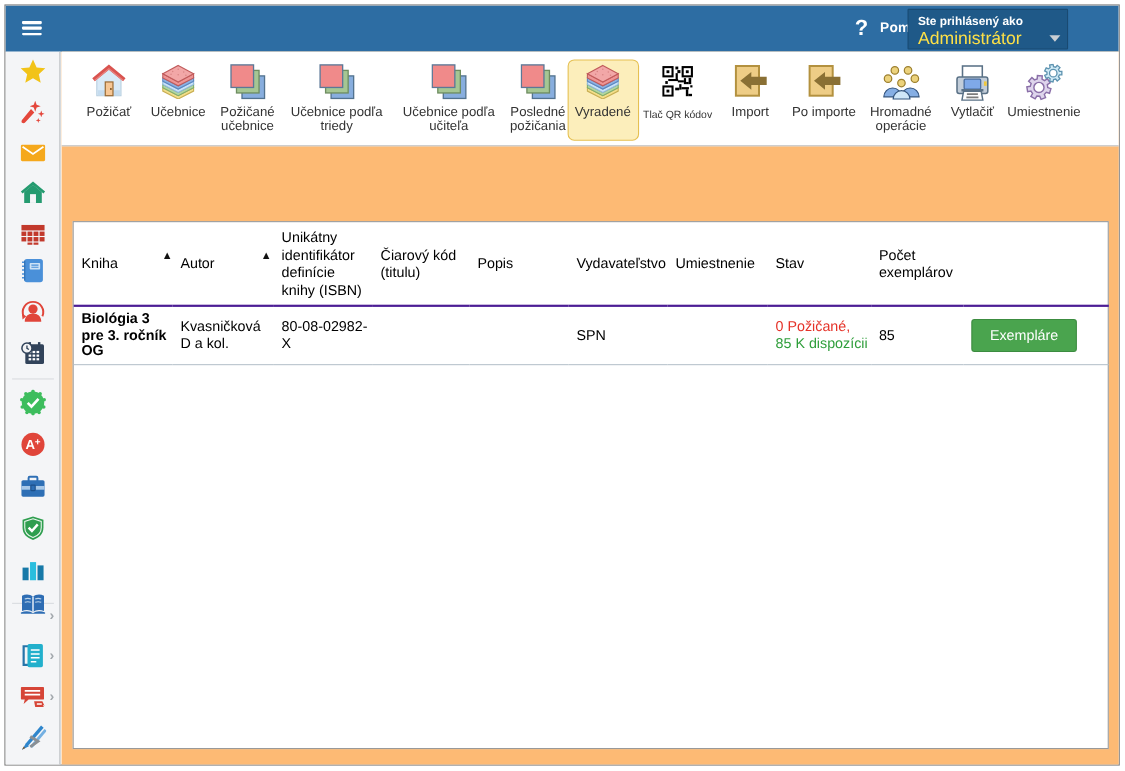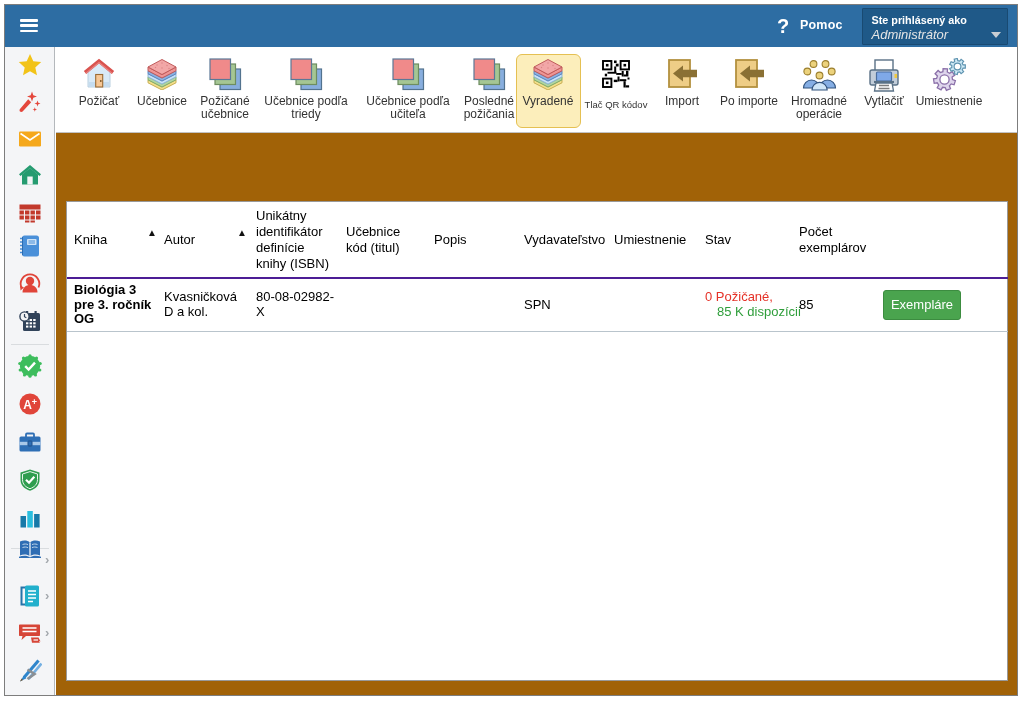--- a/index.html
+++ b/index.html
@@ -6,53 +6,53 @@
 html,body { width:1023px; height:701px; background:#fff; font-family:"Liberation Sans", sans-serif; }
 .page { position:absolute; left:4px; top:4px; width:1014px; height:692px; border:1px solid #7d7d7d; background:#fff; overflow:hidden; }
 
 .topbar { position:absolute; left:0; top:0; width:100%; height:42px; background:#2d6da3; }
 .hb { position:absolute; left:15px; width:18px; height:2.6px; background:#fff; border-radius:1px; }
 .searchpill { position:absolute; left:51.5px; top:4px; width:598px; height:34px; background:#4181af; border-radius:17px; box-shadow:inset 0 1px 2px rgba(0,0,0,0.18); }
 .sp-ph { position:absolute; left:34px; top:11px; font-size:12px; font-weight:bold; color:#87aac7; letter-spacing:-0.2px; }
 .mag { position:absolute; left:11px; top:10px; }
 .pomoc-q { position:absolute; left:772px; top:10px; color:#fff; font-size:20px; font-weight:bold; }
 .pomoc { position:absolute; left:795px; top:12.5px; color:#fff; font-size:12.5px; font-weight:bold; letter-spacing:0.2px; }
-.loginbox { position:absolute; left:857px; top:3px; width:146px; height:36.5px; background:#1f5988; border:1px solid #194a72; border-radius:1px; }
+.loginbox { position:absolute; left:820px; top:3px; width:146px; height:36.5px; background:#1f5988; border:1px solid #194a72; border-radius:1px; }
 .lb1 { position:absolute; left:8.5px; top:4.5px; font-size:10.8px; font-weight:bold; color:#fff; }
-.lb2 { position:absolute; left:8.5px; top:17.5px; font-size:13px; color:#e5e5e5;font-style:italic; }
+.lb2 { position:absolute; left:8.5px; top:17.5px; font-size:16px; color:#fde047; }
 .caret { position:absolute; left:128px; top:23px; width:0; height:0; border-left:5px solid transparent; border-right:5px solid transparent; border-top:6.5px solid #c9ced3; }
 
 .sidebar { position:absolute; left:0; top:42px; width:50px; height:650px; background:#f4f5f7; border-right:1px solid #b4b8bc; }
 .sic { position:absolute; left:13px; width:24px; height:24px; }
 .sdiv { position:absolute; left:6px; width:38px; height:1px; background:#d9dcdf; }
 .sarr { position:absolute; left:40px; font-size:13px; color:#a3a8ad; font-weight:bold; }
 
-.content { position:absolute; left:51px; top:42px; width:963px; height:650px; background:#a16207; }
+.content { position:absolute; left:51px; top:42px; width:963px; height:650px; background:#fdba74; }
 
 .toolbar { position:absolute; left:0; top:0; width:100%; height:86px; border-bottom:1px solid #c2c2c2; background:#fff; }
 .titem { position:absolute; top:0; }
 .ticon { position:absolute; top:11px; }
 .tlabel { position:absolute; top:47.5px; width:120px; text-align:center; font-size:12px; line-height:13.3px; color:#333; }
 .tlabel.sm { font-size:9.5px; top:51px; }
 .selbox { position:absolute; left:459.5px; top:6.5px; width:65px; height:74px; background:#fceebb; border:1px solid #e5c052; border-radius:6px; }
 
 .searchinput { position:absolute; left:10px; top:109px; width:942px; height:32px; border:1px solid #c9c9c9; border-radius:2px; background:#fff; }
 .searchinput span { position:absolute; left:3.5px; top:5px; font-size:12.3px; color:#585858; }
 
 .tbl { position:absolute; left:10px; top:154px; width:942px; height:480px; border:1px solid #999; background:#fff; }
 table { border-collapse:collapse; table-layout:fixed; width:941px; font-family:"Liberation Sans", sans-serif; }
 th, td { font-size:13px; line-height:16px; font-weight:normal; text-align:left; vertical-align:middle; padding:0 6px 0 7px; color:#000; }
 thead tr { height:76px; }
 thead tr th { border-bottom:2px solid #4c1d95; }
 tbody tr { height:53px; }
 tbody tr td { border-bottom:1px solid #b9c4cc; line-height:14.5px; }
 .bold { font-weight:bold; }
 .red { color:#e53228; }
-.green { color:#2f9e3b;margin-left:12px; }
-.btn { display:inline-block; width:78px; height:30px; background:#4aa44e; border:1px solid #3c8c40; border-radius:3px; color:#fff; font-size:13px; line-height:28px; text-align:center; }
+.green { color:#2f9e3b; }
+.btn { display:inline-block; width:96px; height:30px; background:#4aa44e; border:1px solid #3c8c40; border-radius:3px; color:#fff; font-size:13px; line-height:28px; text-align:center; }
 .sortarr { position:absolute; font-size:10px; color:#111; }
 </style>
 </head>
 <body>
 <div class="page">
   <div class="topbar">
     <div class="hb" style="top:14px"></div>
     <div class="hb" style="top:19.3px"></div>
     <div class="hb" style="top:24.6px"></div>
     <span class="pomoc-q">?</span>
@@ -401,21 +401,21 @@
             <col style="width:91px">
             <col style="width:94px">
             <col style="width:84px">
             <col style="width:132px">
         </colgroup>
         <thead>
           <tr>
             <th>Kniha</th>
             <th>Autor</th>
             <th>Unikátny identifikátor definície knihy (ISBN)</th>
-            <th>Učebnice kód (titul)</th>
+            <th>Čiarový kód (titulu)</th>
             <th>Popis</th>
             <th>Vydavateľstvo</th>
             <th>Umiestnenie</th>
             <th>Stav</th>
             <th>Počet exemplárov</th>
             <th></th>
           </tr>
         </thead>
         <tbody>
           <tr>

